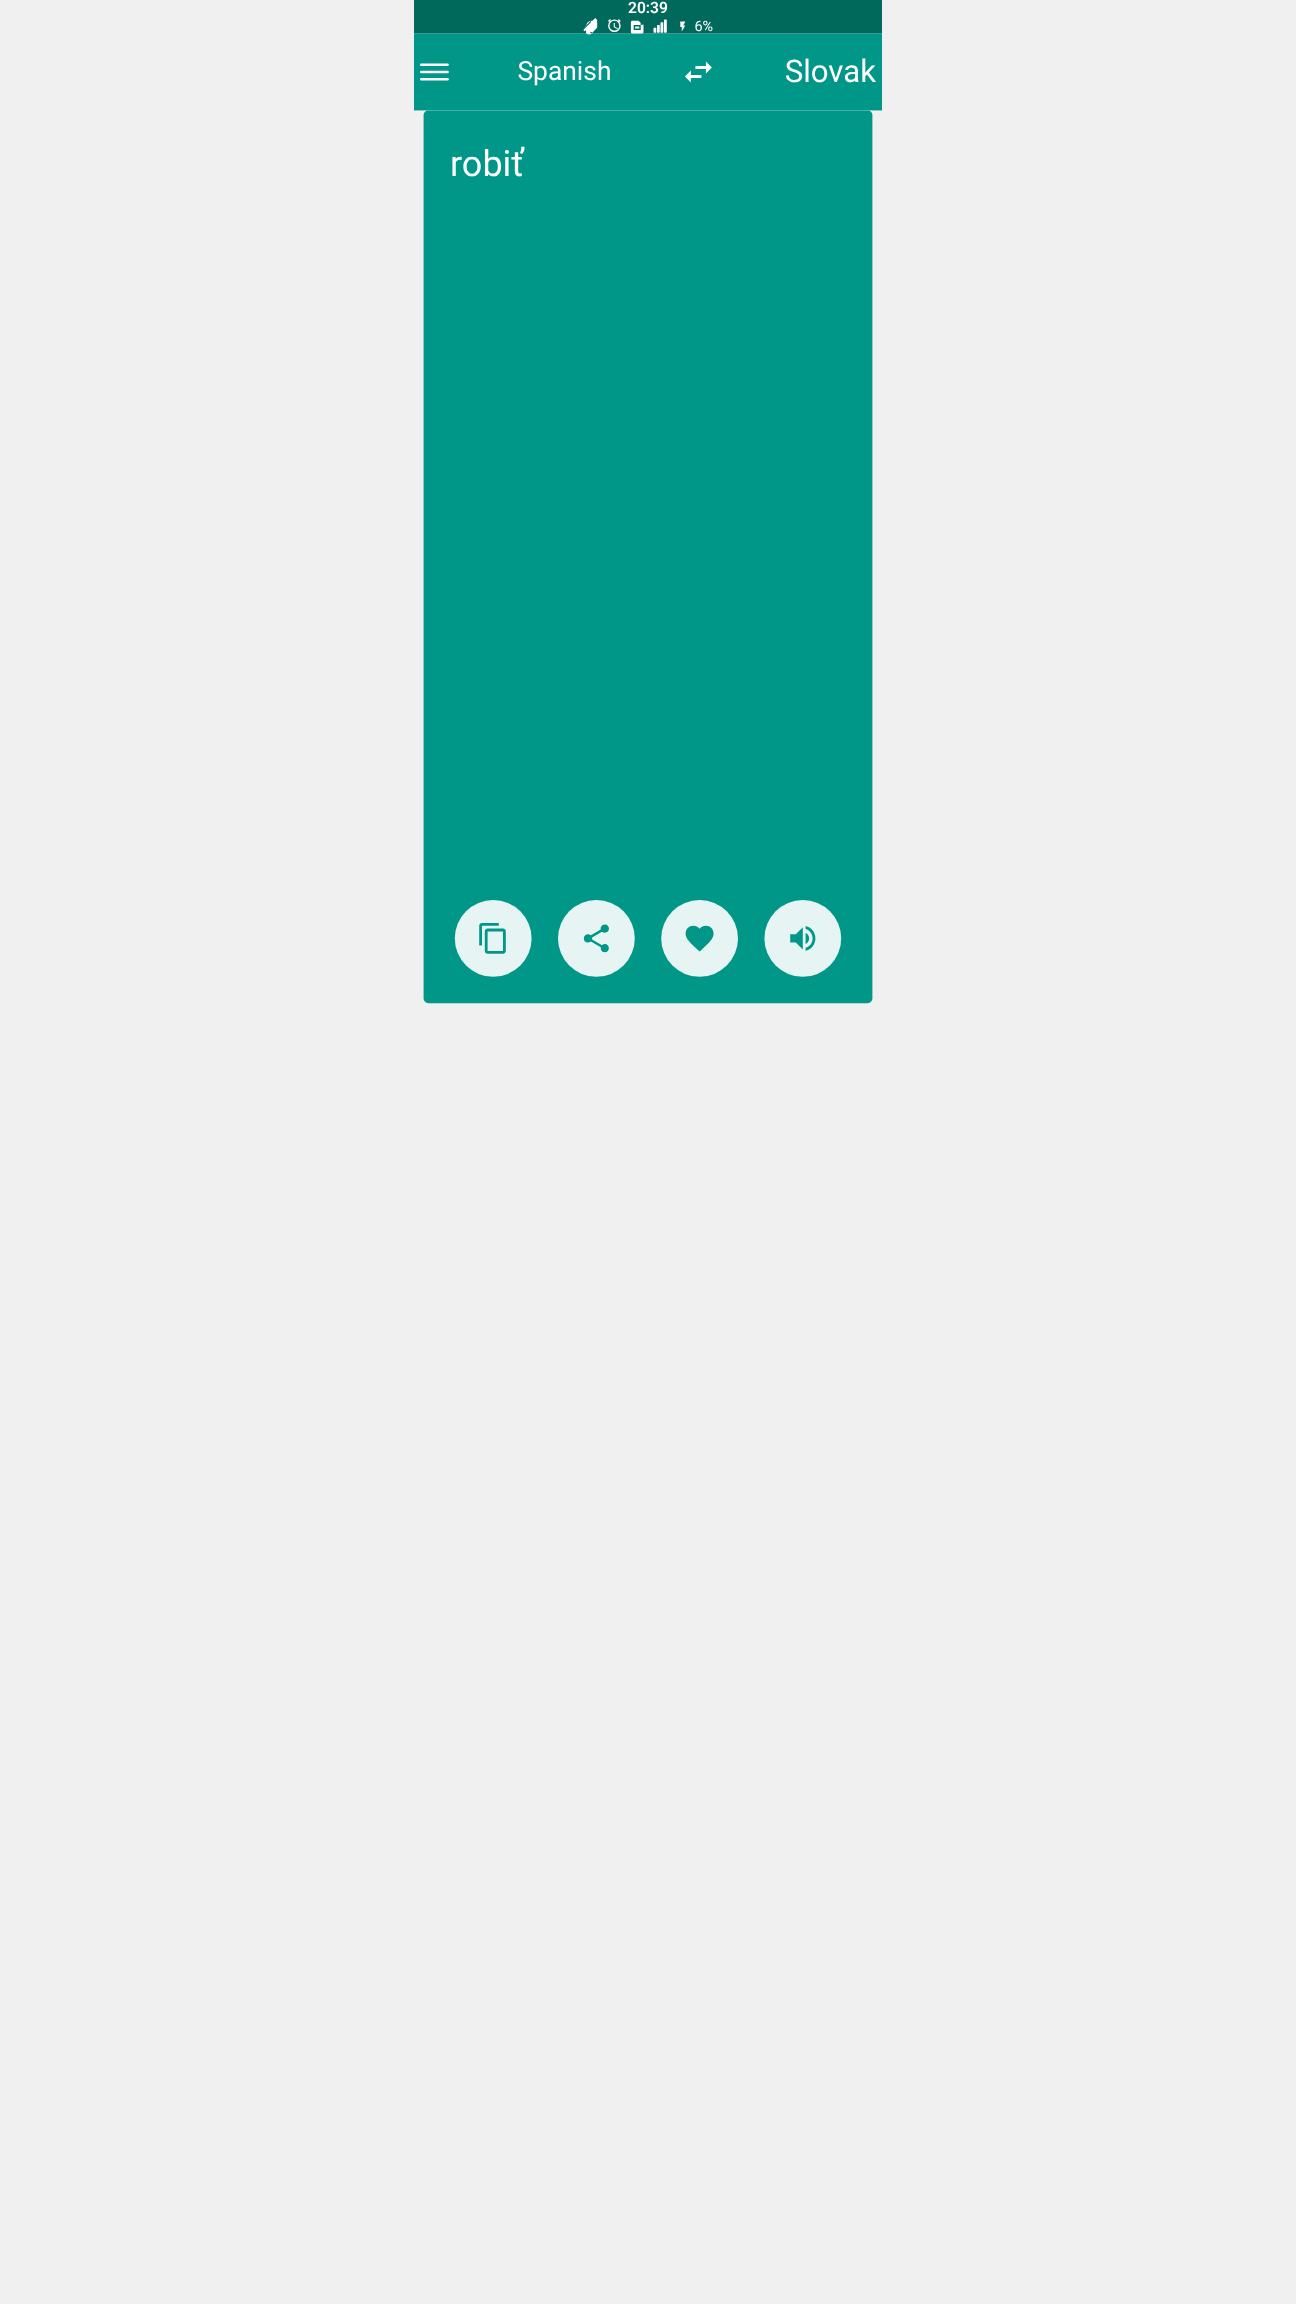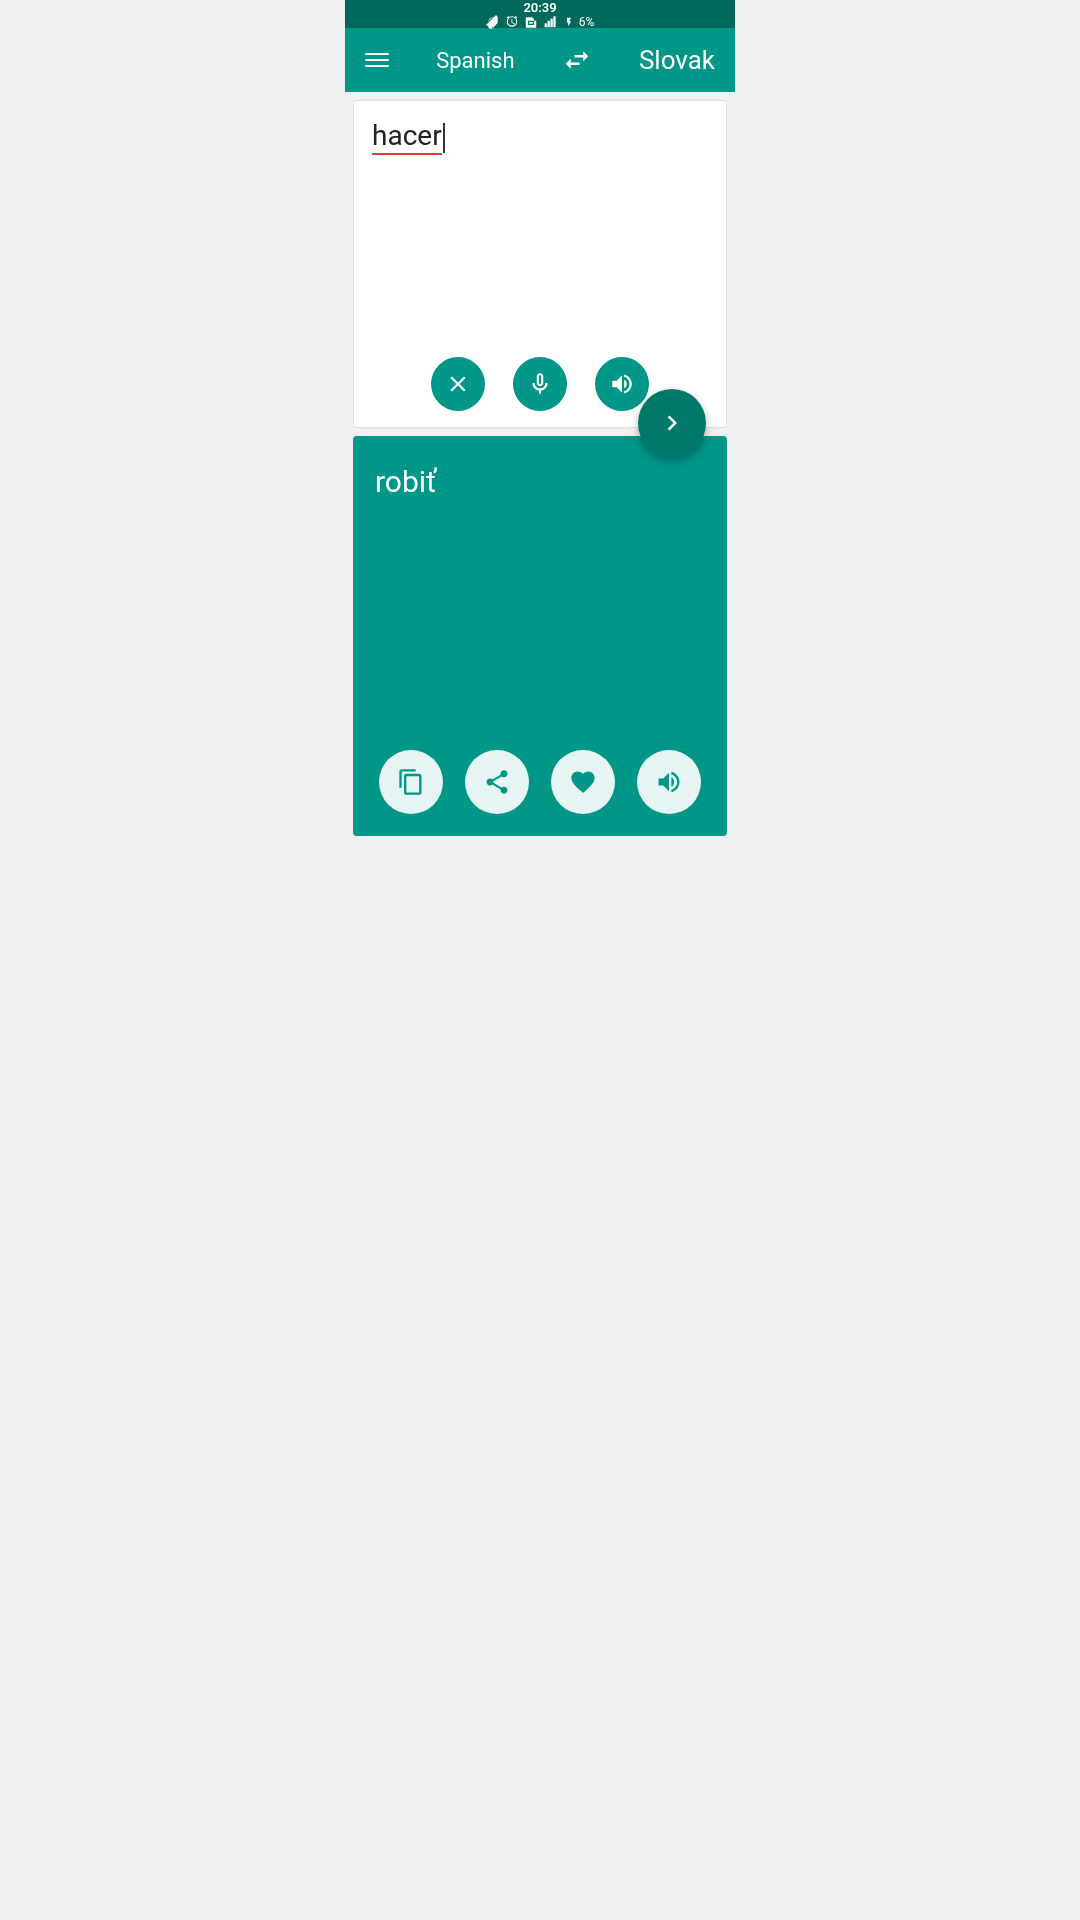--- a/index.html
+++ b/index.html
@@ -43,21 +43,21 @@
       font-size: 12px;
     }
 
     
     .toolbar {
       background: #009688;
       height: 64px;
       display: flex;
       align-items: center;
       justify-content: space-between;
-      padding: 0 20px;
+      padding: 0 5px;
     }
 
     .toolbar-menu-icon {
       color: white;
       font-size: 22px;
       cursor: pointer;
       display: flex;
       flex-direction: column;
       gap: 4px;
     }
@@ -269,52 +269,20 @@
   <div class="toolbar-swap-icon">
     <svg width="30" height="30" viewBox="0 0 24 24" fill="white">
       <path d="M6.99 11L3 15l3.99 4v-3H14v-2H6.99v-3zM21 9l-3.99-4v3H10v2h7.01v3L21 9z"></path>
     </svg>
   </div>
   <span class="toolbar-lang-target">Slovak</span>
 </div>
 
 <div class="main-container">
 
-  <div class="input-area" style="position:relative;">
-    <div class="input-text-display">
-      <span class="input-word">hacer</span><span class="input-cursor"></span>
-    </div>
-
-    <div class="input-actions">
-
-      <button class="action-btn" aria-label="clear">
-        <svg width="26" height="26" viewBox="0 0 24 24" fill="white">
-          <path d="M19 6.41L17.59 5 12 10.59 6.41 5 5 6.41 10.59 12 5 17.59 6.41 19 12 13.41 17.59 19 19 17.59 13.41 12z"></path>
-        </svg>
-      </button>
-
-      <button class="action-btn" aria-label="microphone">
-        <svg width="26" height="26" viewBox="0 0 24 24" fill="white">
-          <path d="M12 14c1.66 0 3-1.34 3-3V5c0-1.66-1.34-3-3-3S9 3.34 9 5v6c0 1.66 1.34 3 3 3zm-1-9c0-.55.45-1 1-1s1 .45 1 1v6c0 .55-.45 1-1 1s-1-.45-1-1V5zm6 6c0 2.76-2.24 5-5 5s-5-2.24-5-5H5c0 3.53 2.61 6.43 6 6.92V21h2v-3.08c3.39-.49 6-3.39 6-6.92h-2z"></path>
-        </svg>
-      </button>
-
-      <button class="action-btn" aria-label="speak">
-        <svg width="26" height="26" viewBox="0 0 24 24" fill="white">
-          <path d="M3 9v6h4l5 5V4L7 9H3zm13.5 3c0-1.77-1.02-3.29-2.5-4.03v8.05c1.48-.73 2.5-2.25 2.5-4.02zM14 3.23v2.06c2.89.86 5 3.54 5 6.71s-2.11 5.85-5 6.71v2.06c4.01-.91 7-4.49 7-8.77s-2.99-7.86-7-8.77z"></path>
-        </svg>
-      </button>
-    </div>
-
-    <button class="fab-translate" aria-label="translate">
-      <svg width="30" height="30" viewBox="0 0 24 24" fill="white">
-        <path d="M10 6L8.59 7.41 13.17 12l-4.58 4.59L10 18l6-6z"></path>
-      </svg>
-    </button>
-  </div>
 
   <div class="output-area">
     <div class="output-text">robiť</div>
 
     <div class="output-actions">
 
       <button class="output-action-btn" aria-label="copy">
         <svg width="28" height="28" viewBox="0 0 24 24" fill="#009688">
           <path d="M16 1H4c-1.1 0-2 .9-2 2v14h2V3h12V1zm3 4H8c-1.1 0-2 .9-2 2v14c0 1.1.9 2 2 2h11c1.1 0 2-.9 2-2V7c0-1.1-.9-2-2-2zm0 16H8V7h11v14z"></path>
         </svg>

